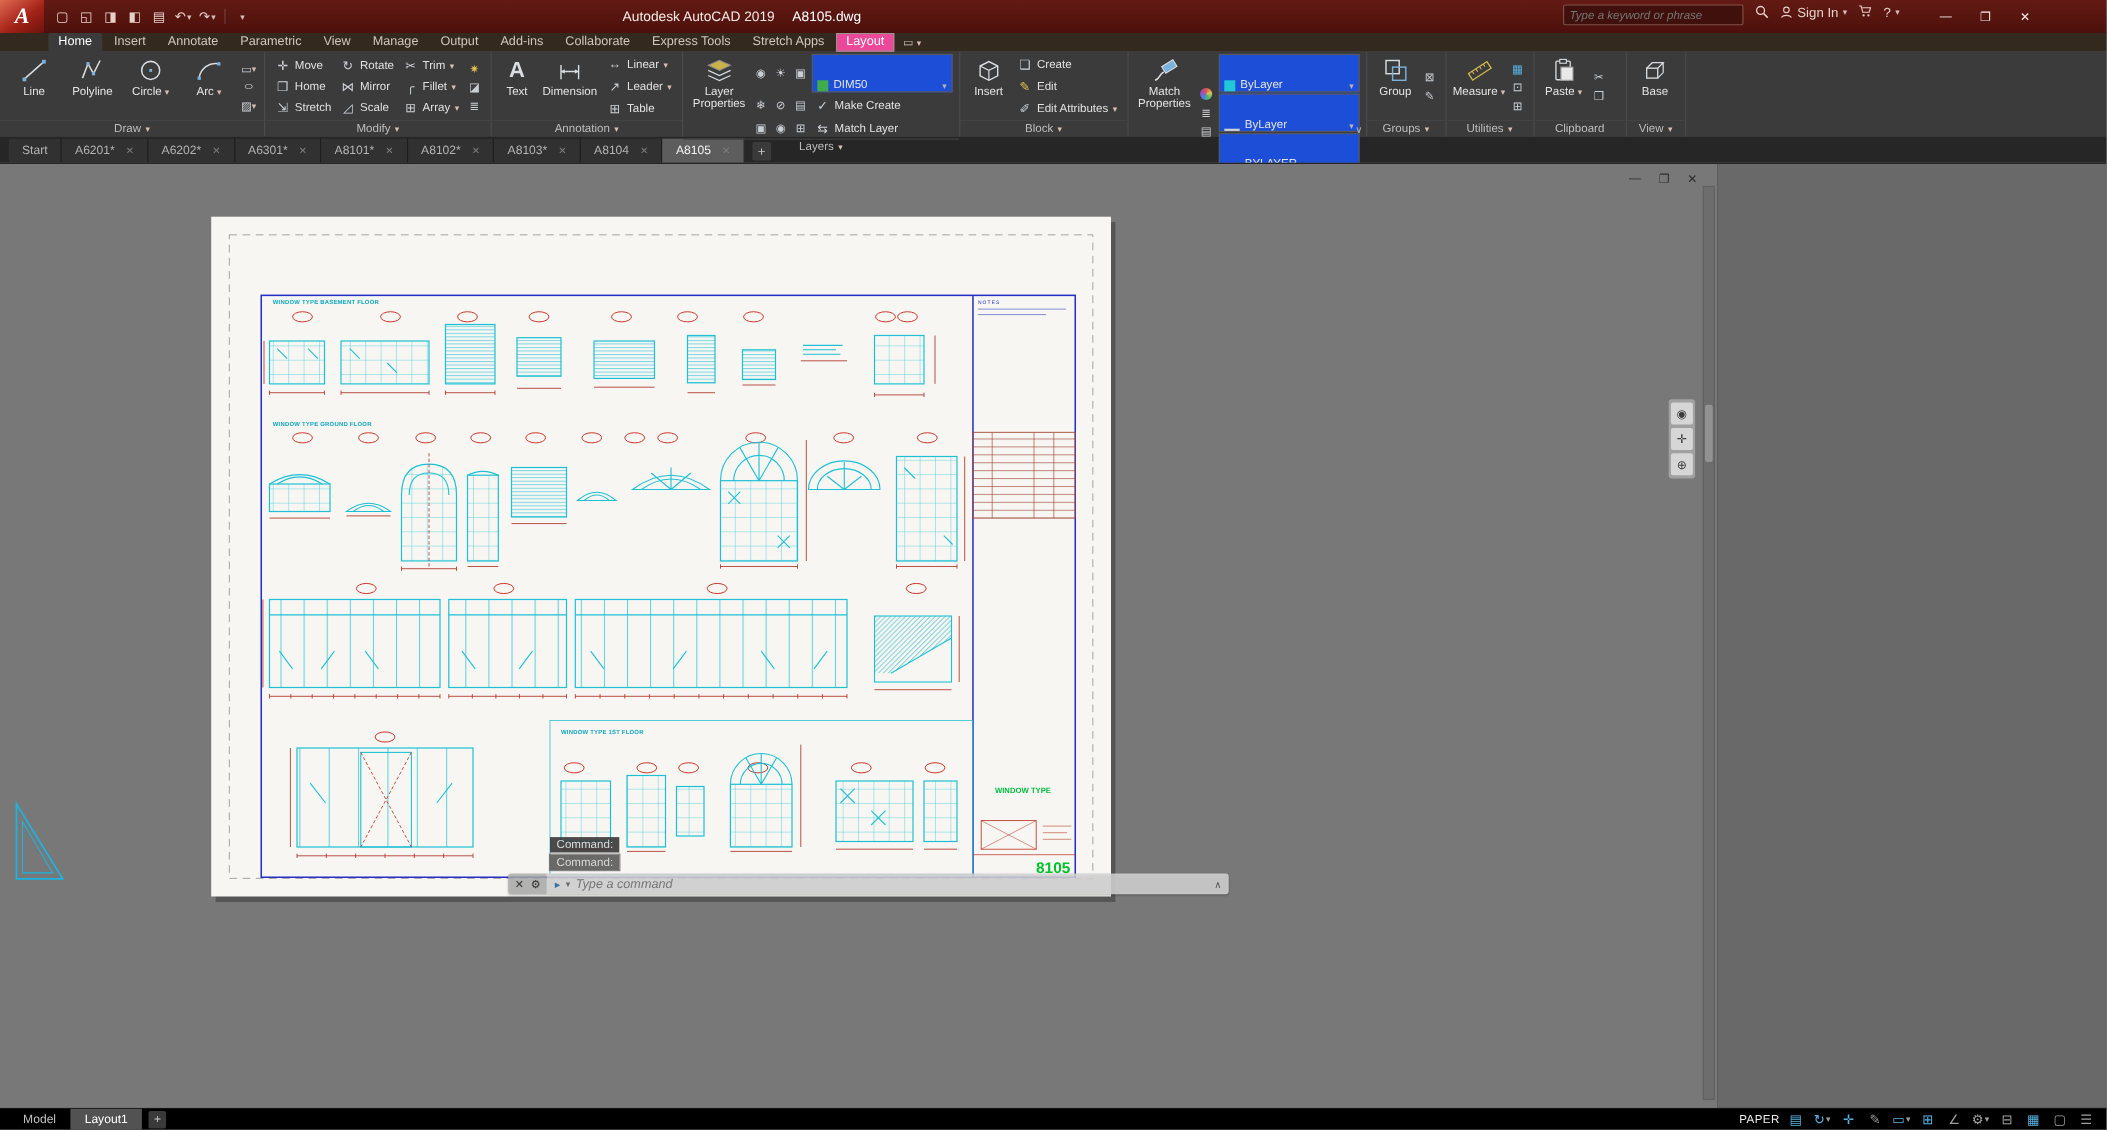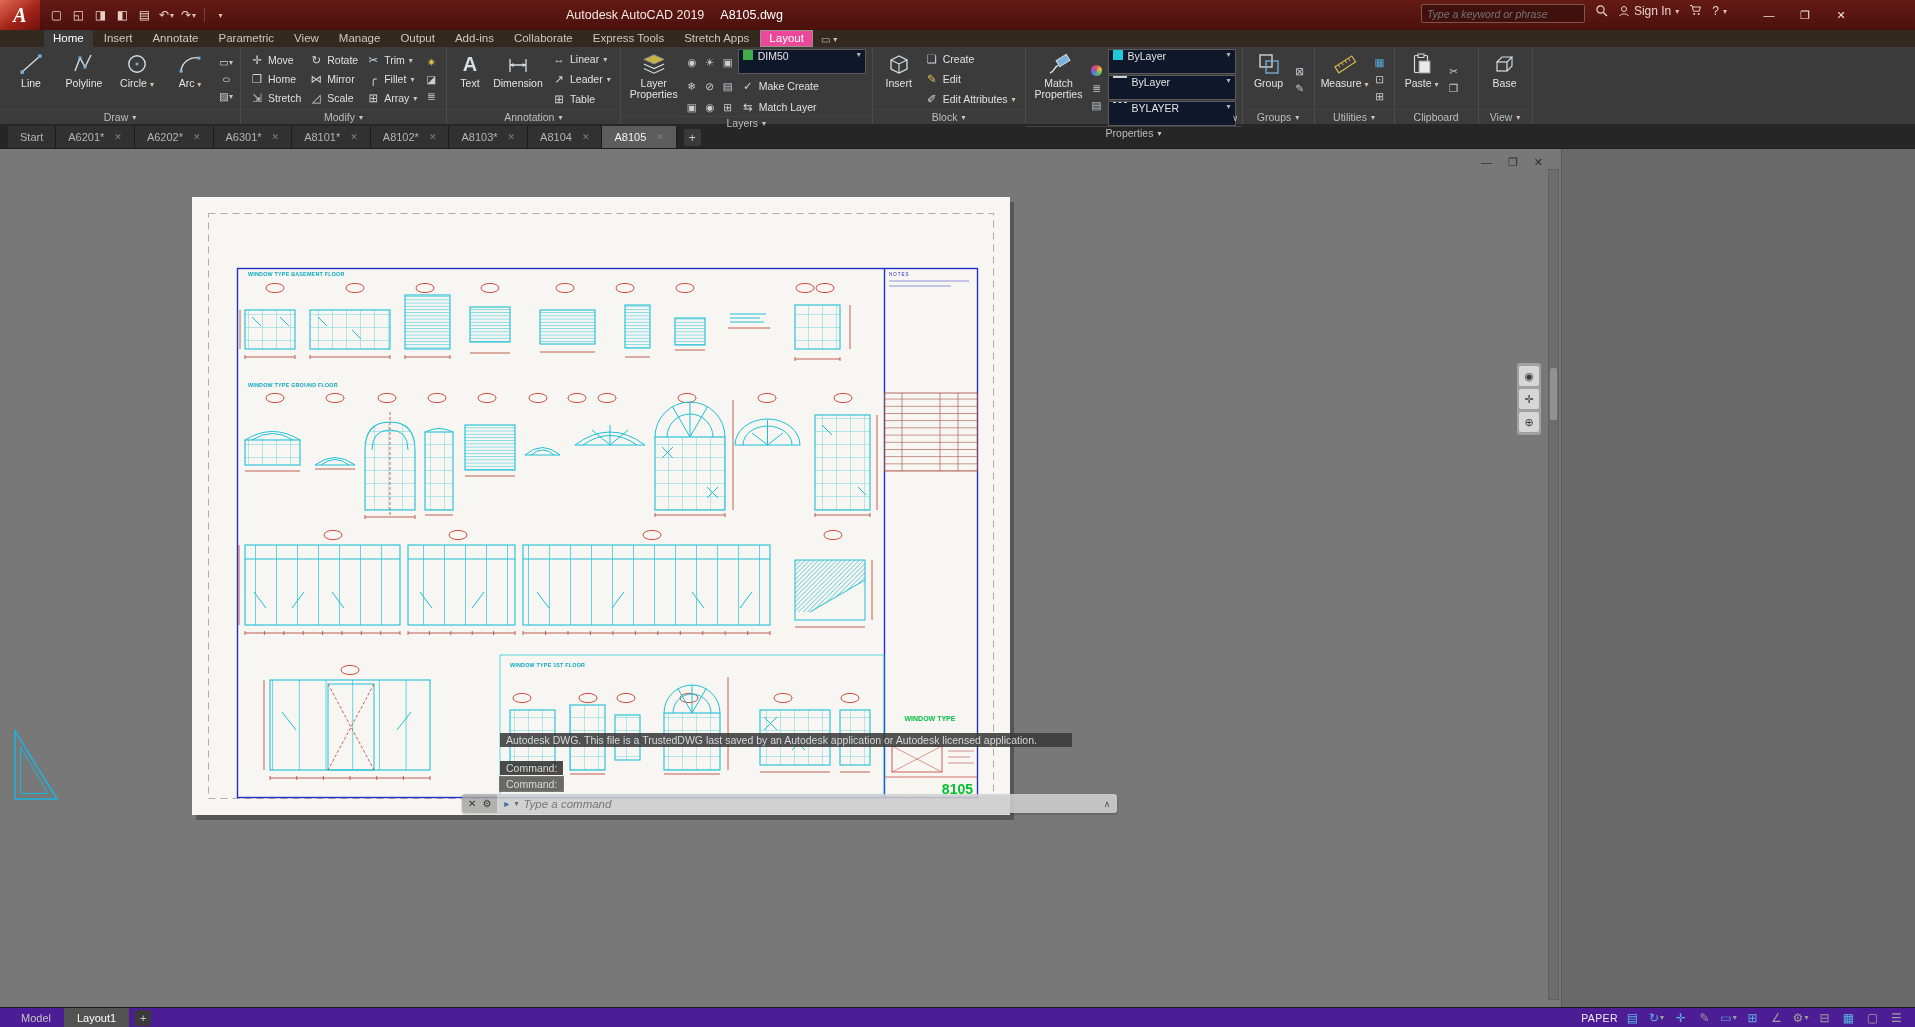--- a/index.html
+++ b/index.html
@@ -37,21 +37,21 @@
 .bbl{font-size:10.5px;line-height:11px;color:#e4e4e4;text-align:center}
 .scol{display:flex;flex-direction:column;justify-content:center;gap:1px}
 .m3{display:grid;grid-auto-flow:column;grid-template-rows:19px 19px 19px;column-gap:2px;align-self:center}
 .sb{display:flex;align-items:center;gap:4px;height:19px;padding:0 3px;color:#e0e0e0;font-size:10.5px;white-space:nowrap}
 .gi{width:14px;text-align:center;font-size:11.5px;color:#ccd2d6}
 .yellow{color:#e0c04a}
 .tinycol{display:flex;flex-direction:column;justify-content:center;gap:2px}
 .tiny{width:16px;height:15px;display:flex;align-items:center;justify-content:center;font-size:10.5px;color:#c9ced2}
 .lrows{display:flex;flex-direction:column;justify-content:center;gap:2px}
 .lrow{display:flex;align-items:center;gap:2px}
-.combo{height:25px;background:#0f172a;border:1px solid #5a5a5a;display:flex;align-items:flex-start;font-size:10.5px;color:#e4e4e4;padding:0 4px;gap:5px;width:128px}
+.combo{height:35px;background:#1d4ed8;border:1px solid #5a5a5a;display:flex;align-items:flex-end;font-size:10.5px;color:#e4e4e4;padding:0 4px;gap:5px;width:128px}
 .combo .car{margin-left:auto;color:#b5b5b5}
 .sw{width:10px;height:10px;flex:none}
 .lwline{width:14px;border-top:2px solid #cfd3d6}
 .ltline{width:14px;border-top:1px dashed #cfd3d6}
 .launcher{position:absolute;right:3px;bottom:1px;color:#b5b5b5;font-size:9px}
 .stx{display:inline-block;transform:scaleX(1.5)}
 
 #doctabs{height:24px;background:#262626;display:flex;align-items:flex-end;padding-left:8px}
 .dtab{height:22px;display:flex;align-items:center;padding:0 12px;background:#313131;color:#b4b4b4;font-size:11px;border-right:1px solid #1c1c1c;gap:10px}
 .dtab .x{font-size:9px;color:#7f7f7f}
@@ -72,21 +72,21 @@
 #cmdhist{position:absolute;left:500px;top:584px;width:572px;background:rgba(58,58,58,.87);color:#d8d8d8;font:10.5px "DejaVu Sans Mono",monospace;line-height:12px;padding:1px 6px}
 .cprompt{position:absolute;left:500px;background:rgba(55,55,55,.9);color:#d8d8d8;font:10.5px "DejaVu Sans Mono",monospace;padding:1px 6px}
 .cprompt.hot{background:rgba(92,92,92,.92);outline:1px solid #777}
 #cmdbar{position:absolute;left:462px;top:645px;height:19px;display:flex;align-items:stretch;filter:drop-shadow(0 1px 1px rgba(0,0,0,.3))}
 #cmdside{display:flex;gap:6px;background:rgba(175,175,175,.8);align-items:center;padding:0 6px;border-radius:3px 0 0 3px;color:#333;font-size:10px}
 #cmdinput{width:620px;background:rgba(214,214,214,.85);border-radius:0 3px 3px 0;display:flex;align-items:center;padding:0 7px;gap:5px}
 #cmdinput .pic{color:#3a6ea8;font-size:10px}
 #cmdinput input{flex:1;border:0;background:transparent;font:italic 11.5px "Liberation Sans",sans-serif;color:#4a4a4a;outline:none}
 #cmdinput .up{color:#555;font-size:9px}
 
-#statusbar{height:20px;background:#4c1d95;display:flex;align-items:center;padding:0 8px;border-top:1px solid #1a1a1a}
+#statusbar{height:20px;background:#000000;display:flex;align-items:center;padding:0 8px;border-top:1px solid #1a1a1a}
 .ltab{height:20px;padding:0 13px;font-size:11px;color:#c2c2c2;display:flex;align-items:center}
 .ltab.active{background:#525252;color:#fff}
 .lplus{width:16px;height:16px;margin-left:6px;background:#3a3a3a;border-radius:2px;color:#c8c8c8;display:flex;align-items:center;justify-content:center}
 .sbr{margin-left:auto;display:flex;align-items:center;gap:3px}
 .sblabel{font-size:10.5px;color:#ececec;letter-spacing:.4px;margin-right:1px}
 .stbtn{min-width:21px;height:18px;display:flex;align-items:center;justify-content:center;font-size:12px;border-radius:2px;gap:1px;padding:0 2px}
 .blue{color:#58b2e3}.gray{color:#9f9f9f}
 .stbtn .car{color:#9f9f9f}
 
 .cy{stroke:#1ec0d6;fill:none;stroke-width:1}
@@ -834,23 +834,20 @@
         </span>
       <span class="navbtn">
           <i>⊕</i>
         </span>
     </div>
 
     <div id="vscroll">
       <div id="vthumb"></div>
     </div>
 
-    <div id="cmdhist">
-      <span>Autodesk DWG.  This file is a TrustedDWG last saved by an Autodesk application or Autodesk licensed application.</span>
-    </div>
     <div class="cprompt" style="top:612px"><span>Command:</span></div>
     <div class="cprompt hot" style="top:628px"><span>Command:</span></div>
 
     <div id="cmdbar">
       <div id="cmdside">
         <i>✕</i>
         <i>⚙</i>
       </div>
       <div id="cmdinput">
         <i class="pic">▸</i>

